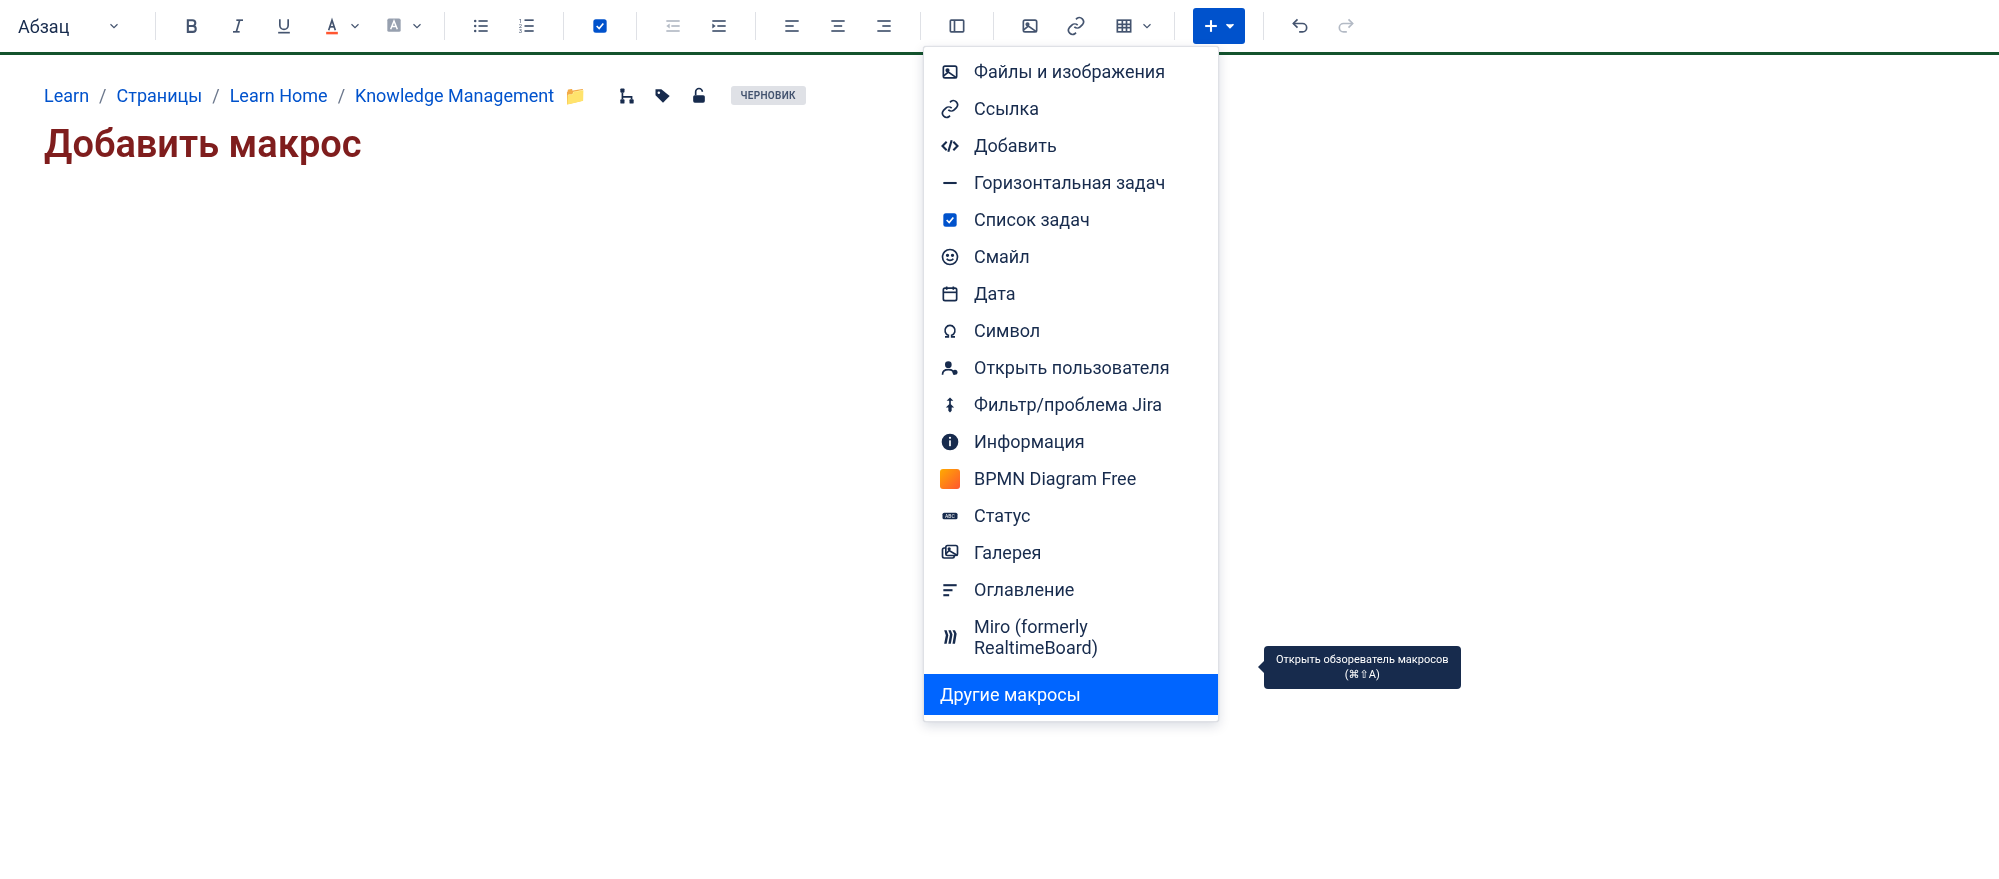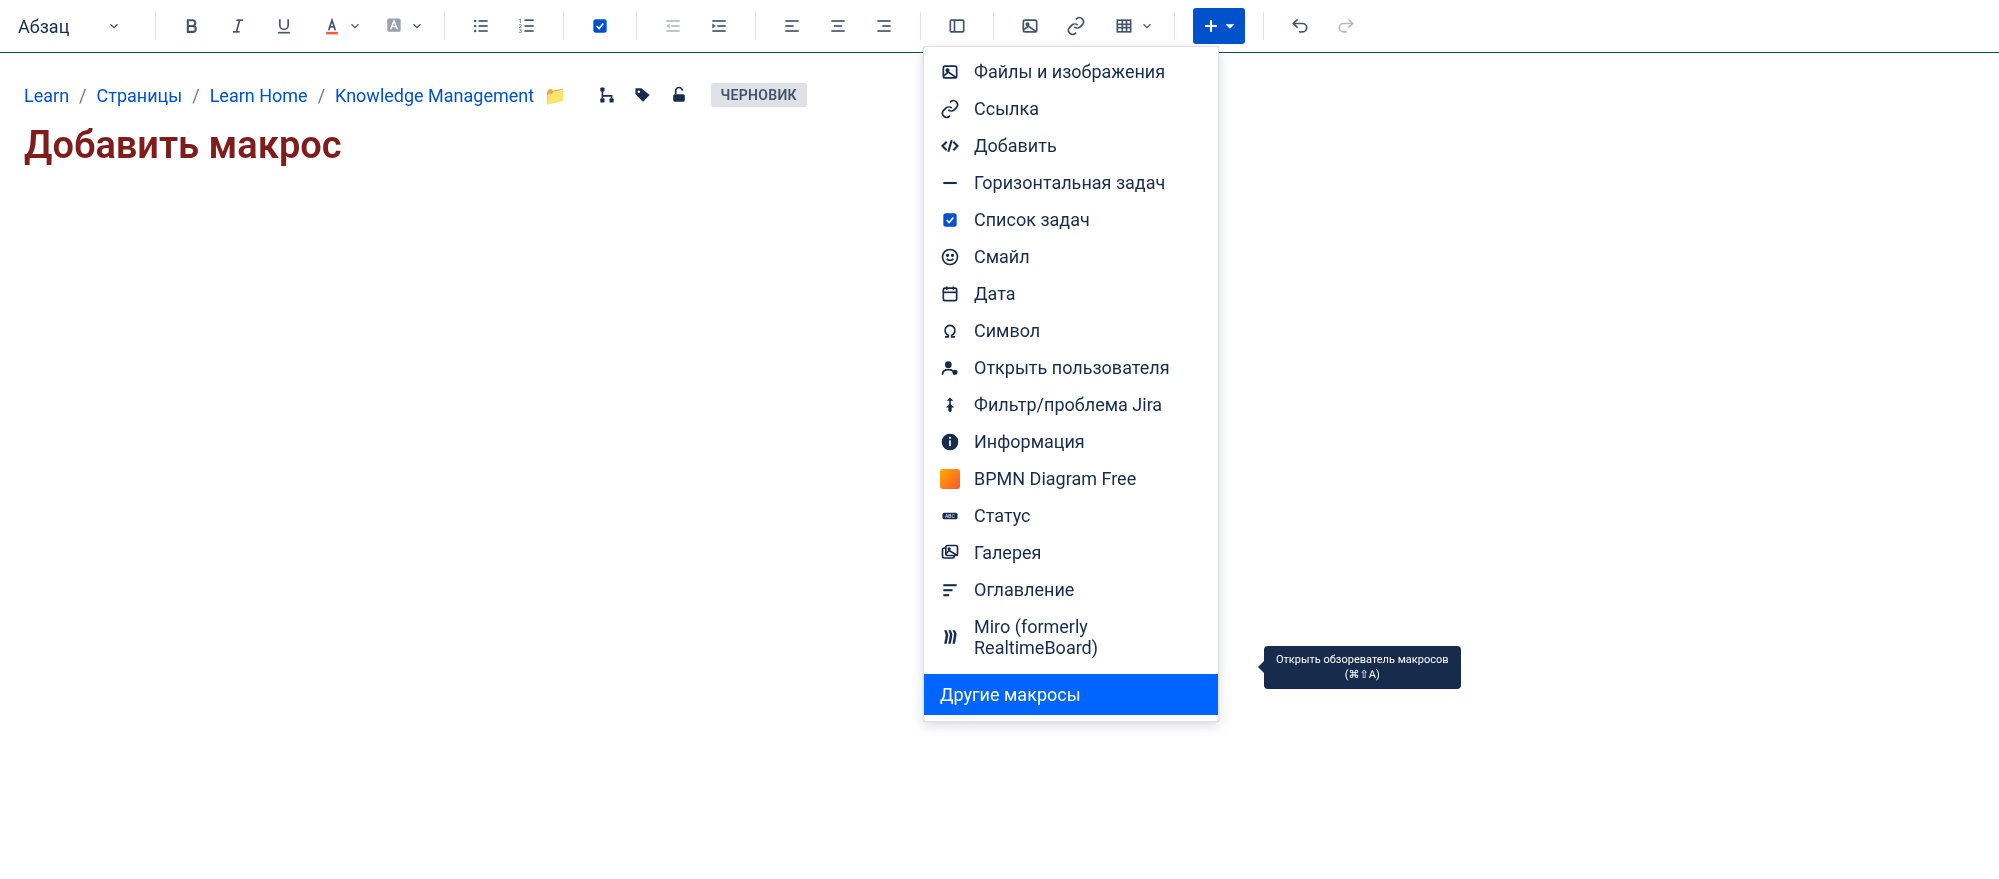--- a/index.html
+++ b/index.html
@@ -1,32 +1,32 @@
 <!DOCTYPE html>
 <html><head>
 <meta charset="utf-8">
 <style>
 * { margin: 0; padding: 0; box-sizing: border-box; }
 body { font-family: -apple-system, BlinkMacSystemFont, "Segoe UI", Roboto, Arial, sans-serif; background: #fff; color: #172B4D; }
-.toolbar { display: flex; align-items: center; padding: 8px 10px; border-bottom: 1px solid #14532d; gap: 10px; }
+.toolbar { display: flex; align-items: center; padding: 8px 10px; border-bottom: 3px solid #14532d; gap: 10px; }
 .tb-select { display: flex; align-items: center; padding: 4px 8px; font-size: 18px; color: #172B4D; cursor: pointer; gap: 40px; margin-right: 8px; }
 .tb-sep { width: 1px; height: 28px; background: #dfe1e6; margin: 0 8px; }
 .tb-btn { width: 36px; height: 36px; display: flex; align-items: center; justify-content: center; cursor: pointer; border-radius: 3px; color: #44546F; }
 .tb-btn svg { width: 20px; height: 20px; }
 .tb-btn-chev { display: flex; align-items: center; padding: 0 2px; }
 .tb-chev { width: 14px; height: 14px; margin-left: -2px; color: #44546F; }
 .insert-btn { background: #0052CC; color: #fff; display: flex; align-items: center; justify-content: center; height: 36px; padding: 0 8px; border-radius: 3px; gap: 2px; }
 .insert-btn svg { fill: #fff; stroke: #fff; }
-.content { padding: 30px 24px; position: relative; }
+.content { padding: 30px 44px; position: relative; }
 .breadcrumb { display: flex; align-items: center; gap: 10px; font-size: 18px; flex-wrap: wrap; }
 .breadcrumb a { color: #0052CC; text-decoration: none; }
 .bc-sep { color: #6B778C; }
 .bc-icons { display: flex; align-items: center; gap: 16px; margin-left: 20px; }
 .bc-icons svg { width: 20px; height: 20px; color: #172B4D; }
-.badge { background: #DFE1E6; color: #42526E; font-size: 14px; font-weight: 600; padding: 4px 10px; border-radius: 3px; margin-left: 12px; letter-spacing: 0.3px; }
+.badge { background: #DFE1E6; color: #42526E; font-size: 10px; font-weight: 600; padding: 4px 10px; border-radius: 3px; margin-left: 12px; letter-spacing: 0.3px; }
 .page-title { font-size: 38px; font-weight: 600; color: #7f1d1d; margin-top: 16px; }
 .dropdown { position: absolute; top: 46px; left: 923px; width: 296px; background: #fff; border: 1px solid #dfe1e6; border-radius: 3px; box-shadow: 0 4px 12px rgba(9,30,66,.15), 0 0 1px rgba(9,30,66,.2); padding: 6px 0; }
 .dd-item { display: flex; align-items: center; padding: 8px 16px; gap: 14px; font-size: 18px; color: #172B4D; cursor: pointer; }
 .dd-item svg { width: 20px; height: 20px; flex-shrink: 0; }
 .dd-item.active { background: #0065FF; color: #fff; padding-top: 10px; padding-bottom: 10px; margin-top: 8px; }
 .tooltip { position: absolute; top: 646px; left: 1264px; background: #172B4D; color: #fff; font-size: 11px; padding: 6px 12px; border-radius: 4px; text-align: center; line-height: 1.4; }
 .tooltip::before { content: ""; position: absolute; left: -6px; top: 50%; transform: translateY(-50%); border: 6px solid transparent; border-right-color: #172B4D; border-left: none; }
 .bpmn-ic { width:20px; height:20px; background: linear-gradient(135deg,#FFAB00,#FF5630); border-radius:3px; }
 .folder-em { font-size: 18px; }
 .disabled { opacity: 0.4; }

